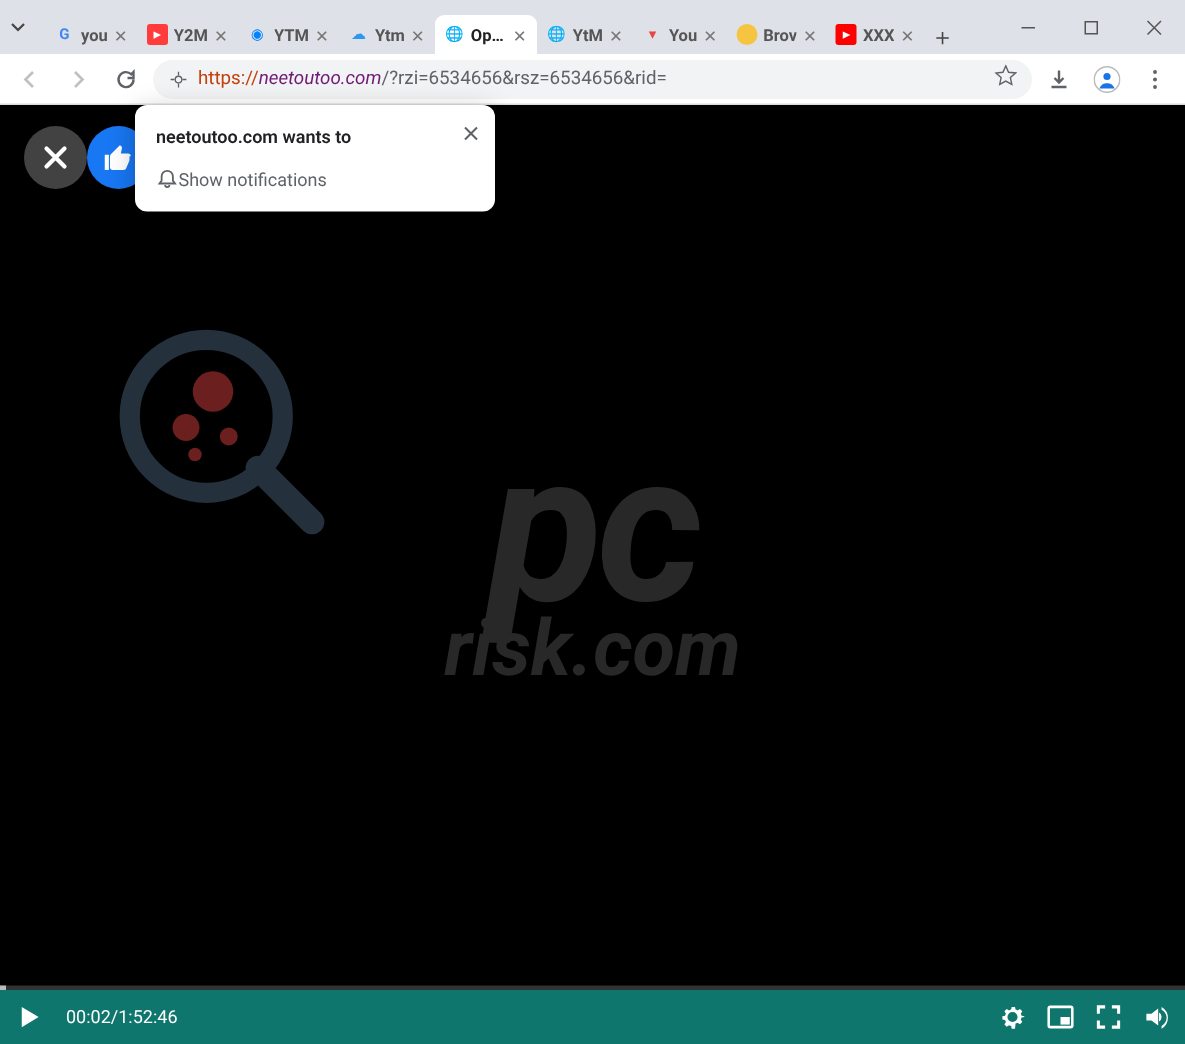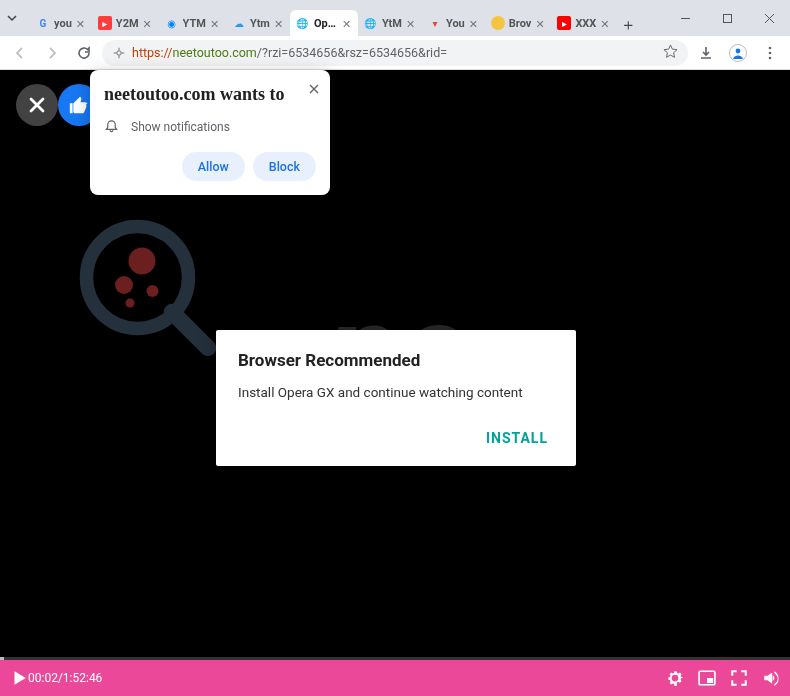--- a/index.html
+++ b/index.html
@@ -17,53 +17,53 @@
   .newtab { width: 24px; display: flex; align-items: center; justify-content: center; color: #444; }
   .win-controls { display: flex; }
   .win-btn { width: 42px; display: flex; align-items: center; justify-content: center; color: #555; }
   .win-btn svg { width: 11px; height: 11px; }
   
   .addrbar { height: 34px; background: #fff; border-bottom: 1px solid #dcdcdc; display: flex; align-items: center; padding: 0 6px; gap: 4px; }
   .nav-btn { width: 28px; height: 28px; display: flex; align-items: center; justify-content: center; color: #5f6368; border-radius: 50%; }
   .nav-btn.disabled { color: #bdc1c6; }
   .omnibox { flex: 1; height: 26px; background: #f1f3f4; border-radius: 13px; display: flex; align-items: center; padding: 0 10px; font-size: 12.5px; color: #5f6368; gap: 6px; }
   .omnibox .url-prefix { color: #c2410c; }
-  .omnibox .url-domain { color: #4d7c0f; }
+  .omnibox .url-domain { color: #701a75; font-style: italic; }
   .omnibox .url-rest { color: #5f6368; }
   .omnibox-star { margin-left: auto; color: #5f6368; }
   
   
   .content { position: relative; height: calc(100% - 70px); background: #000; }
   
   .close-circle { position: absolute; top: 14px; left: 16px; width: 42px; height: 42px; border-radius: 50%; background: rgba(255,255,255,0.26); display: flex; align-items: center; justify-content: center; }
   .close-circle svg { stroke: #fff; }
   .like-circle { position: absolute; top: 14px; left: 58px; width: 42px; height: 42px; border-radius: 50%; background: #1877f2; display: flex; align-items: center; justify-content: center; }
   
   
   .notif-popup { position: absolute; top: 0; left: 90px; width: 240px; background: #fff; border-radius: 8px; box-shadow: 0 4px 18px rgba(0,0,0,0.25); padding: 14px 14px 14px 14px; }
-  .notif-title { font-size: 18px; font-weight: 600; color: #202124; font-family: Liberation Serif, serif; }
+  .notif-title { font-size: 12px; font-weight: 600; color: #202124; }
   .notif-close { position: absolute; top: 10px; right: 10px; color: #5f6368; }
-  .notif-row { display: flex; align-items: center; gap: 12px; margin-top: 14px; color: #5f6368; font-size: 12px; }
+  .notif-row { display: flex; align-items: center; gap: 0; margin-top: 14px; color: #5f6368; font-size: 12px; }
   .notif-buttons { display: flex; justify-content: flex-end; gap: 8px; margin-top: 18px; }
   .notif-btn { background: #e8f0fe; color: #1a73e8; border: none; border-radius: 16px; padding: 7px 16px; font-size: 12.5px; font-weight: 500; cursor: pointer; }
   
   
   .wm { position:absolute; inset:0; display:flex; align-items:center; justify-content:center; pointer-events:none; }
   .wm-text { font-size:140px; font-weight:700; font-style:italic; color:#282828; letter-spacing:-4px; line-height:0.7; text-align:center; }
   .wm-small { font-size:52px; font-weight:700; font-style:italic; color:#282828; }
   
   
   .dialog { position: absolute; top: 260px; left: 216px; width: 360px; background: #fff; border-radius: 2px; box-shadow: 0 6px 20px rgba(0,0,0,0.35); padding: 20px 22px 16px; }
   .dialog h2 { font-size: 17px; font-weight: 700; color: #222; margin-bottom: 14px; }
   .dialog p { font-size: 13.5px; color: #333; }
   .dialog-actions { display: flex; justify-content: flex-end; margin-top: 26px; }
   .install-btn { background: none; border: none; color: #00a39a; font-size: 14px; font-weight: 700; letter-spacing: 1px; cursor: pointer; padding: 4px 6px; }
   
   
-  .video-bar { position: absolute; left: 0; right: 0; bottom: 0; height: 36px; background: #ec4899; display: flex; align-items: center; padding: 0 10px; gap: 0; color: #fff; font-size: 12px; }
+  .video-bar { position: absolute; left: 0; right: 0; bottom: 0; height: 36px; background: #0f766e; display: flex; align-items: center; padding: 0 10px; gap: 16px; color: #fff; font-size: 12px; }
   .progress { position: absolute; left: 0; right: 0; bottom: 36px; height: 3px; background: #333; }
   .progress-fill { width: 0.5%; height: 100%; background: #bbb; }
   .vbar-right { margin-left: auto; display: flex; align-items: center; gap: 14px; }
   .vicon { width: 18px; height: 18px; fill: #fff; }
 </style>
 </head>
 <body>
 
 <div class="titlebar">
   <div class="tab-dropdown">
@@ -221,33 +221,22 @@
       <svg width="12" height="12" viewBox="0 0 12 12">
           <path d="M2 2l8 8M10 2l-8 8" stroke="#5f6368" stroke-width="1.4"></path>
         </svg>
     </div>
     <div class="notif-row">
       <svg width="15" height="15" viewBox="0 0 16 16">
           <path d="M8 2a4 4 0 0 0-4 4v3l-1.5 2h11L12 9V6a4 4 0 0 0-4-4zM6.5 12a1.5 1.5 0 0 0 3 0" stroke="#5f6368" fill="none" stroke-width="1.3"></path>
         </svg>
       <span>Show notifications</span>
     </div>
-    <div class="notif-buttons">
-      <button class="notif-btn">Allow</button>
-      <button class="notif-btn">Block</button>
-    </div>
-  </div>
-
-  <div class="dialog">
-    <h2>Browser Recommended</h2>
-    <p>Install Opera GX and continue watching content</p>
-    <div class="dialog-actions">
-      <button class="install-btn">INSTALL</button>
-    </div>
-  </div>
+  </div>
+
 
   <div class="progress">
       <div class="progress-fill"></div>
     </div>
   <div class="video-bar">
     <svg class="vicon" viewBox="0 0 16 16">
         <path d="M4 2v12l10-6z"></path>
       </svg>
     <span>00:02/1:52:46</span>
     <div class="vbar-right">

